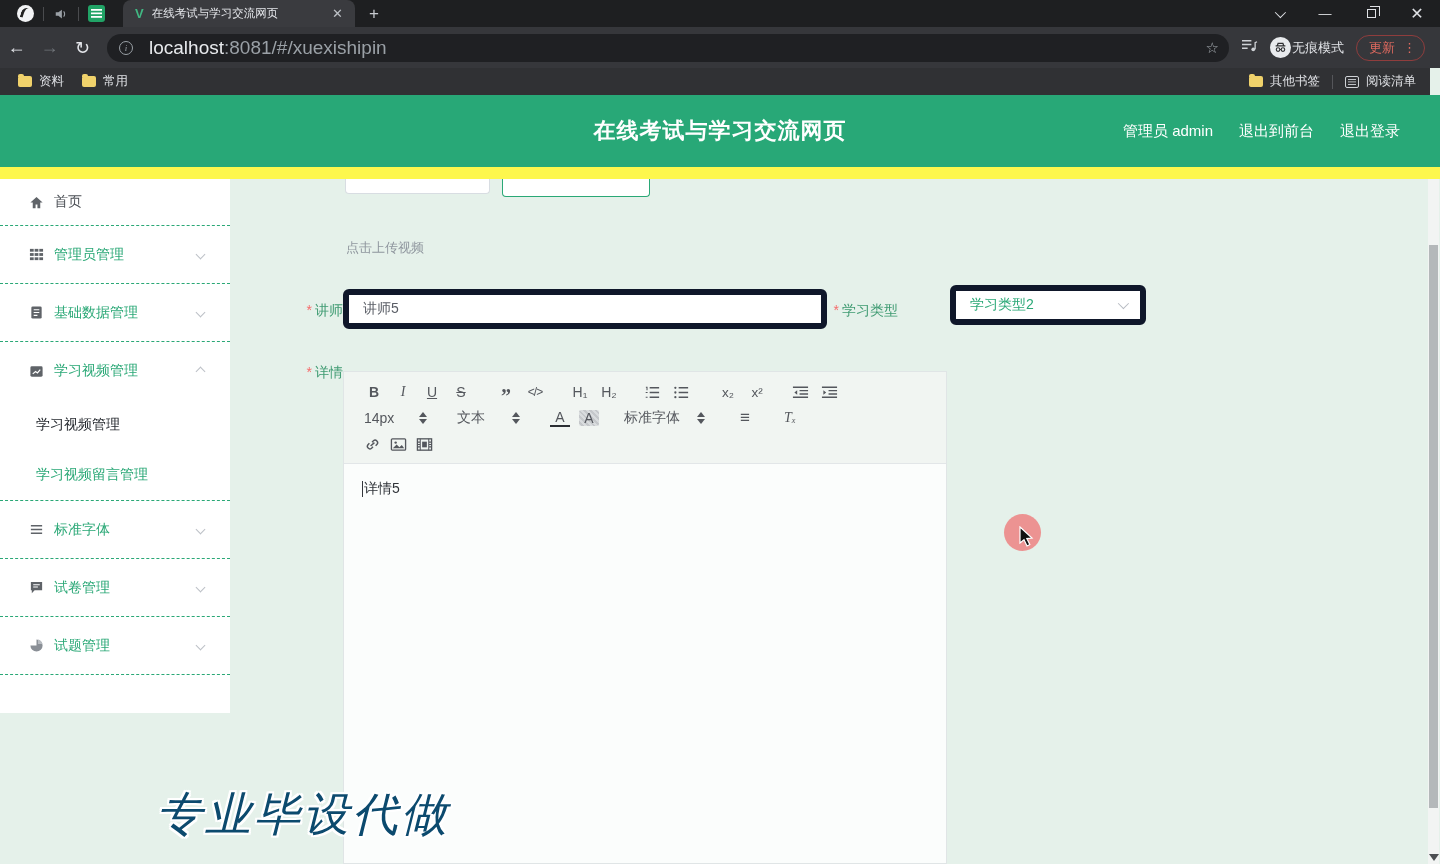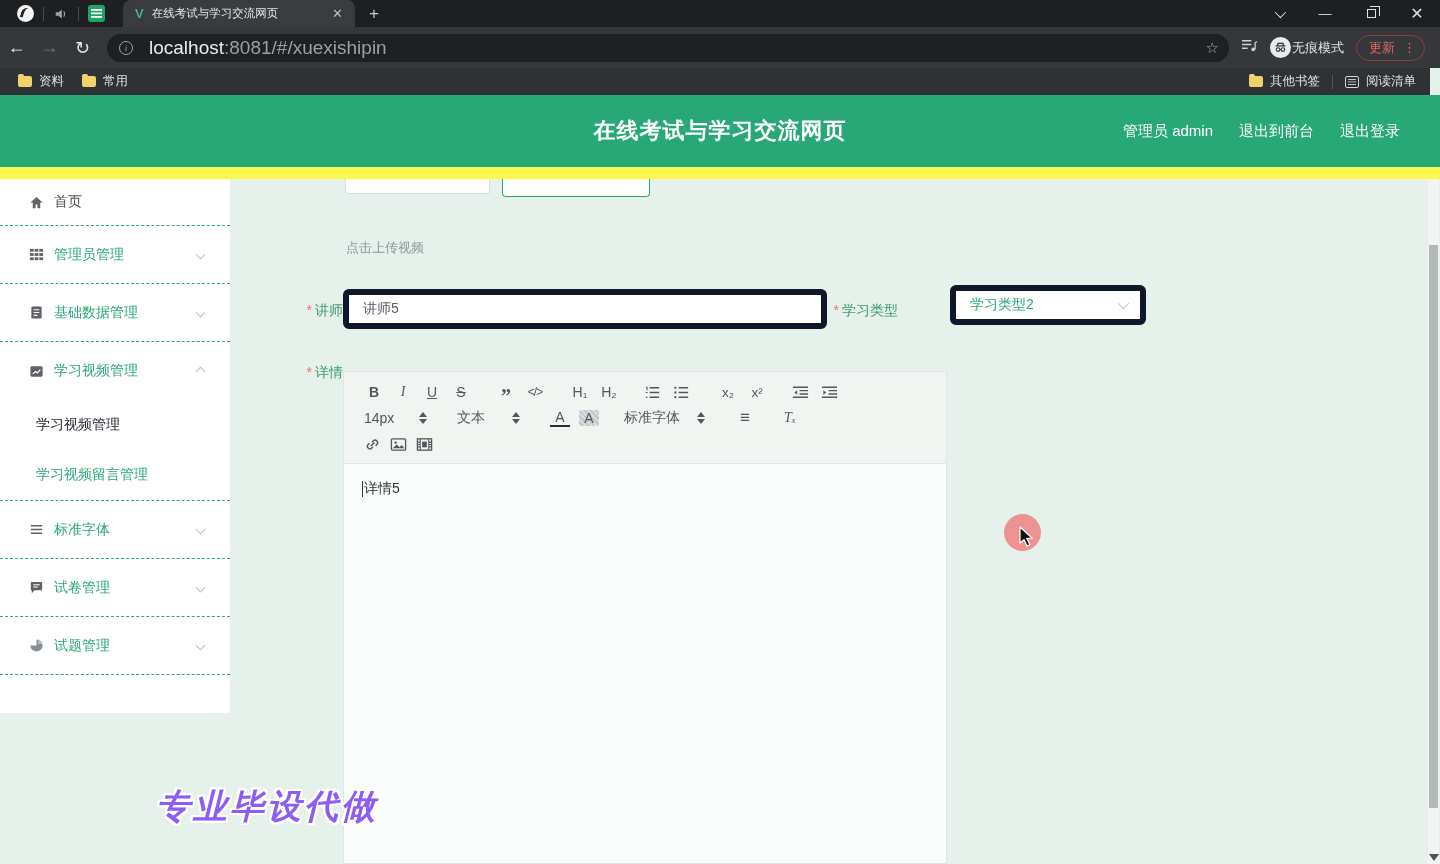--- a/index.html
+++ b/index.html
@@ -109,21 +109,21 @@
   .hilite { background:repeating-linear-gradient(45deg,#d9dcde 0 2px,#c5c8cb 2px 4px); padding:0 2px; border-radius:2px; }
   .icon-btn { margin-right:9px; display:flex; align-items:center; }
   .icon-btn svg { width:17px; height:17px; }
   .ed-content { padding:16px 18px; font-size:14px; color:#2f3338; display:flex; align-items:center; }
   .caret { display:inline-block; width:1px; height:16px; background:#33363b; margin-right:1px; }
 
   .click-ind { position:absolute; left:774px; top:335px; width:37px; height:37px; border-radius:50%; background:rgba(238,120,120,.78); }
   .cursor-svg { position:absolute; left:788px; top:347px; }
 
   
-  .watermark { position:absolute; left:156px; top:784px; font-size:34px; font-weight:700; font-style:italic; color:#8b5cf6; letter-spacing:3px; z-index:50;
+  .watermark { position:absolute; left:156px; top:784px; font-size:46px; font-weight:400; font-style:italic; color:#0c4a6e; letter-spacing:3px; z-index:50;
     text-shadow:-2px -2px 0 #fff, 2px -2px 0 #fff, -2px 2px 0 #fff, 2px 2px 0 #fff, 0 2px 0 #fff, 0 -2px 0 #fff, 2px 0 0 #fff, -2px 0 0 #fff; }
 
   
   .scrollbar { position:absolute; right:1px; top:179px; width:11px; height:685px; background:#f2f4f3; }
   .sb-thumb { position:absolute; left:1px; top:66px; width:9px; height:563px; background:#b4b8ba; }
   .sb-arrow { position:absolute; left:1px; bottom:3px; width:0; height:0; border-left:5px solid transparent; border-right:5px solid transparent; border-top:7px solid #4c4f52; }
 </style>
 </head>
 <body>
 

